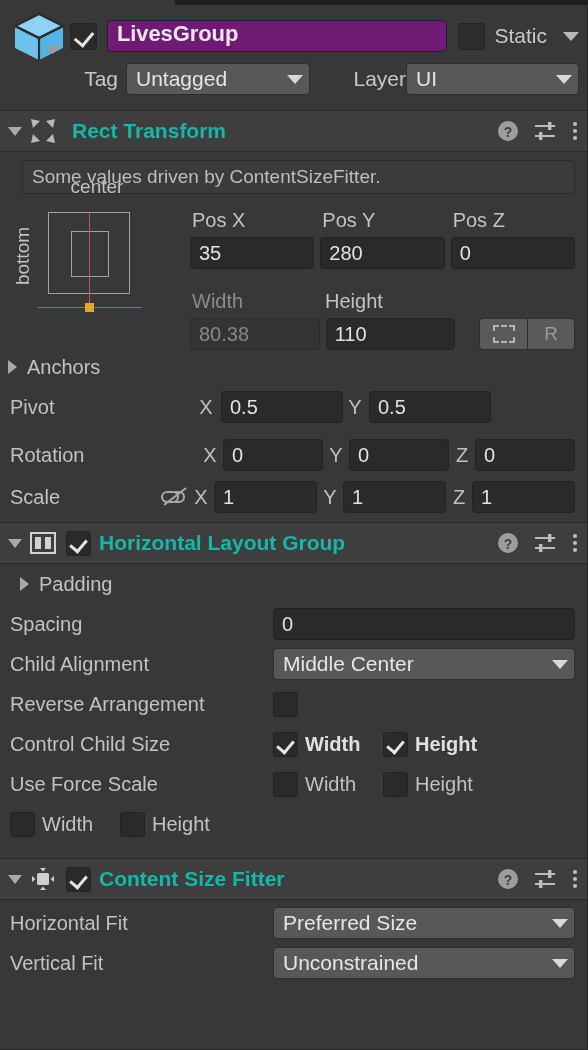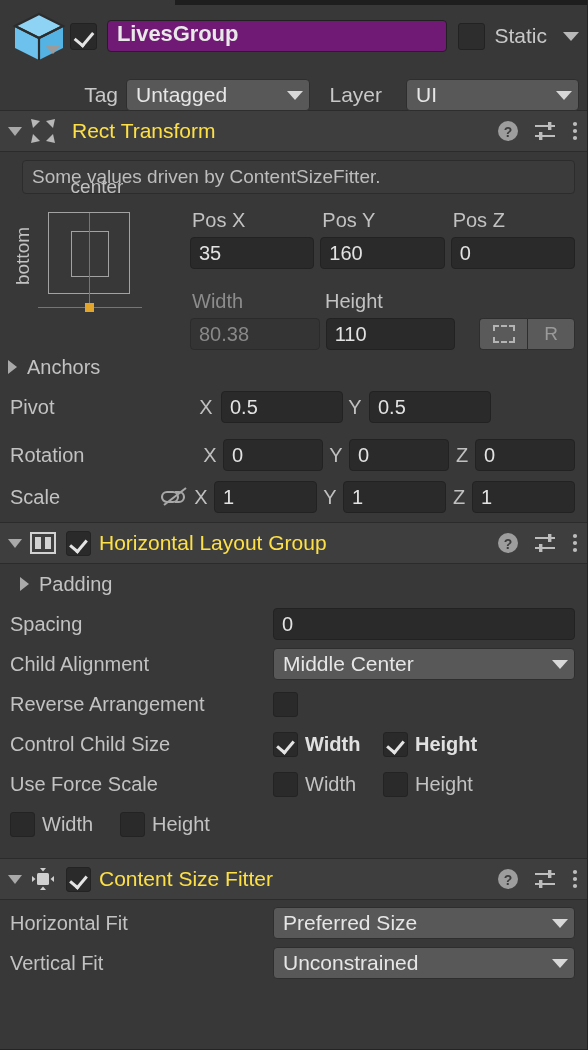--- a/index.html
+++ b/index.html
@@ -105,21 +105,21 @@
     border-left: 8px solid transparent;
     border-right: 8px solid transparent;
     border-top: 9px solid #b9b9b9;
     margin-left: 16px;
   }
 
   .go-row2 {
     display: flex;
     align-items: center;
     height: 38px;
-    margin-top: 18px;
+    margin-top: 2px;
     padding-right: 8px;
   }
   .tag-label { font-size: 21px; color: #c8c8c8; text-align: right; }
 
   .dropdown {
     height: 32px;
     background: #585858;
     border: 1px solid #2e2e2e;
     border-radius: 4px;
     display: flex;
@@ -165,22 +165,22 @@
     border-left: 9px solid #a9a9a9;
   }
   .comp-icon {
     width: 30px; height: 30px;
     margin: 0 6px 0 2px;
     flex: 0 0 auto;
     position: relative;
   }
   .comp-title {
     font-size: 21px;
-    font-weight: normal;
-    color: #fde047;
+    font-weight: bold;
+    color: #14b8a6;
     margin-left: 8px;
     white-space: nowrap;
   }
   .comp-tools { margin-left: auto; display: flex; align-items: center; gap: 14px; }
 
   
   .sect { padding: 0 0 4px 0; }
   .row { display: flex; align-items: center; height: 40px; padding-left: 10px; padding-right: 12px; }
   .lbl { font-size: 20px; color: #c2c2c2; white-space: nowrap; }
 
@@ -349,21 +349,21 @@
         <div class="caret-dn"></div>
       </div>
     </div>
 
     <div class="go-row2">
       <div class="tag-label" style="width:118px">Tag</div>
       <div class="dropdown" style="width:184px; margin-left:8px">
         <span>Untagged</span>
         <span class="dd-caret"></span>
       </div>
-      <div class="tag-label" style="width:96px; padding-right:24px">Layer</div>
+      <div class="tag-label" style="width:96px; padding-right:0">Layer</div>
       <div class="dropdown" style="flex:1 1 auto">
         <span>UI</span>
         <span class="dd-caret"></span>
       </div>
     </div>
   </div>
 
   <div class="comp-header">
     <div class="foldout">
         <div class="tri-dn"></div>
@@ -419,21 +419,21 @@
         <div class="rt-hdr">
           <div style="flex:1 1 0; padding-left:2px">Pos X</div>
           <div style="flex:1 1 0; padding-left:8px">Pos Y</div>
           <div style="flex:1 1 0; padding-left:8px">Pos Z</div>
         </div>
         <div class="rt-vals">
           <div class="field" style="flex:1 1 0">
               <span>35</span>
             </div>
           <div class="field" style="flex:1 1 0; margin-left:6px">
-              <span>160</span>
+              <span>280</span>
             </div>
           <div class="field" style="flex:1 1 0; margin-left:6px">
               <span>0</span>
             </div>
         </div>
 
         <div class="rt-hdr" style="margin-top:8px">
           <div class="dim" style="flex:1 1 0; padding-left:2px">Width</div>
           <div style="flex:1 1 0; padding-left:8px">Height</div>
           <div style="flex:1 1 0"></div>

